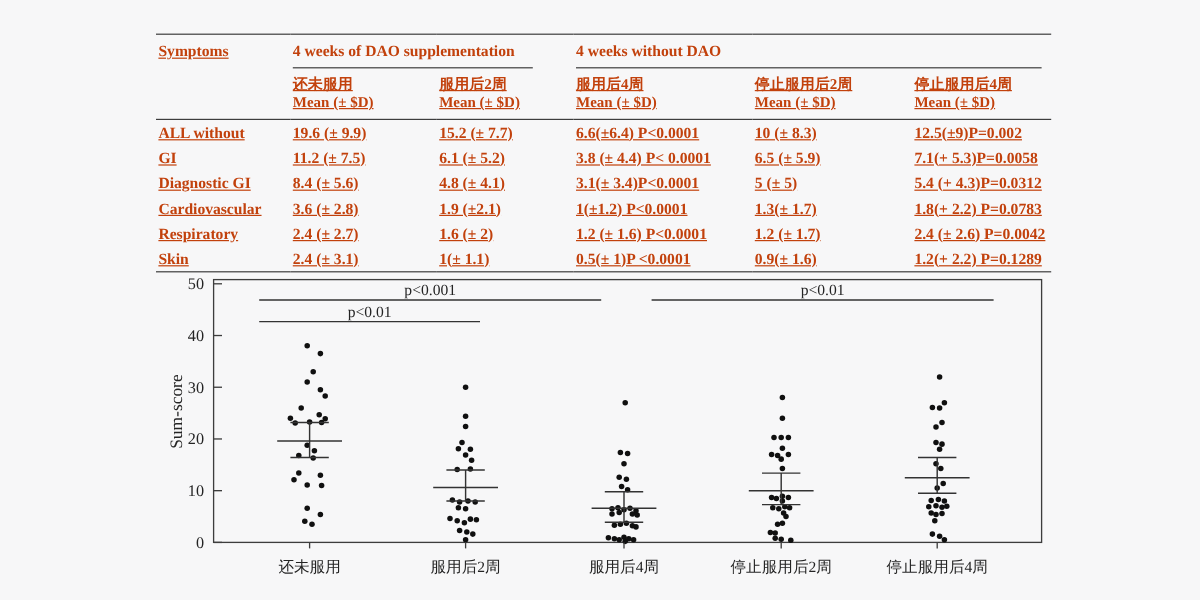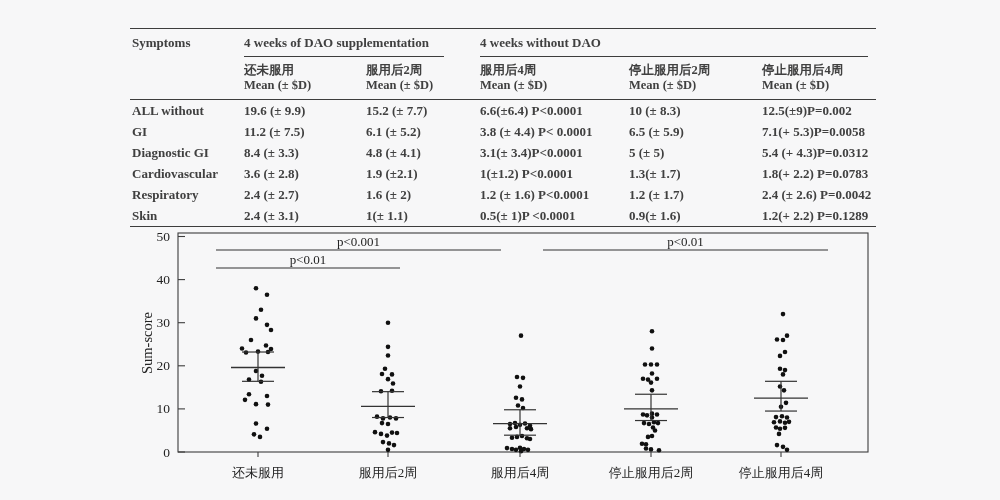--- a/index.html
+++ b/index.html
@@ -10,21 +10,21 @@
     color:#222;
     position:relative;
   }
   .page{position:absolute;inset:0;}
 
   
   .table-wrap{position:absolute;left:130px;top:28px;width:746px;}
   table{
     border-collapse:collapse;table-layout:fixed;width:746px;
     border-top:1.6px solid #3d3d3d;border-bottom:1.6px solid #3d3d3d;
-    font-size:13px;font-weight:600;color:#404040;
+    font-size:13px;font-weight:600;color:#c2410c;text-decoration:underline;
   }
   th,td{text-align:left;vertical-align:top;padding:0 4px 0 2px;font-weight:600;}
   .grp-h{padding-top:6px;margin-left:22px;}
   .grp-line{display:inline-block;white-space:nowrap;border-bottom:1.3px solid #3d3d3d;padding-bottom:5px;}
   .grp-line.short{width:200px;}
   .grp-line.full{width:99%;}
   .sym-h{vertical-align:top;padding-top:6px;border-bottom:1.5px solid #3d3d3d;}
   .sub-row th{padding-top:6px;padding-bottom:6px;border-bottom:1.5px solid #3d3d3d;font-size:12.5px;line-height:15px;}
   tbody td{padding-top:2.5px;padding-bottom:2.5px;white-space:nowrap;}
 
@@ -92,21 +92,21 @@
           <tr>
             <td>GI</td>
             <td>11.2 (± 7.5)</td>
             <td>6.1 (± 5.2)</td>
             <td>3.8 (± 4.4) P&lt; 0.0001</td>
             <td>6.5 (± 5.9)</td>
             <td>7.1(+ 5.3)P=0.0058</td>
           </tr>
           <tr>
             <td>Diagnostic GI</td>
-            <td>8.4 (± 3.3)</td>
+            <td>8.4 (± 5.6)</td>
             <td>4.8 (± 4.1)</td>
             <td>3.1(± 3.4)P&lt;0.0001</td>
             <td>5 (± 5)</td>
             <td>5.4 (+ 4.3)P=0.0312</td>
           </tr>
           <tr>
             <td>Cardiovascular</td>
             <td>3.6 (± 2.8)</td>
             <td>1.9 (±2.1)</td>
             <td>1(±1.2) P&lt;0.0001</td>

